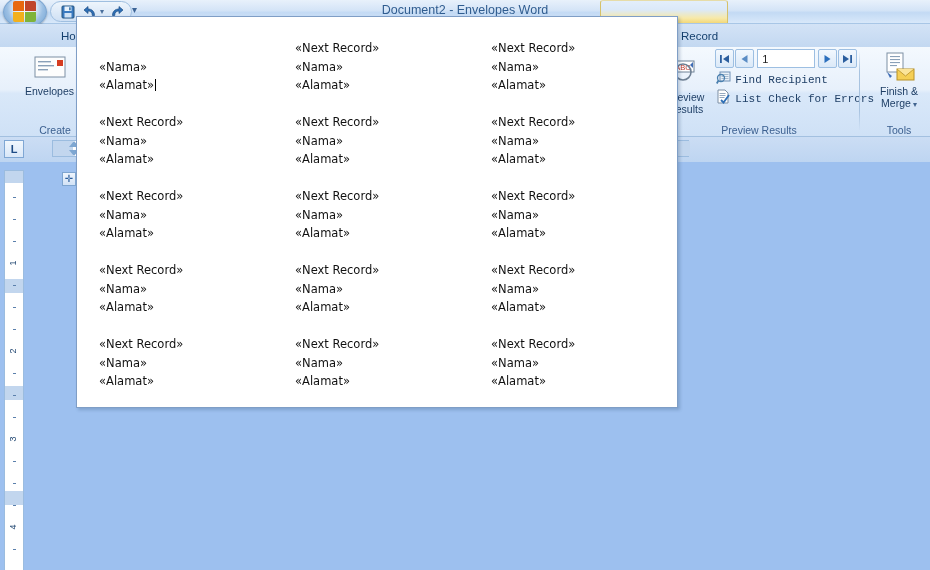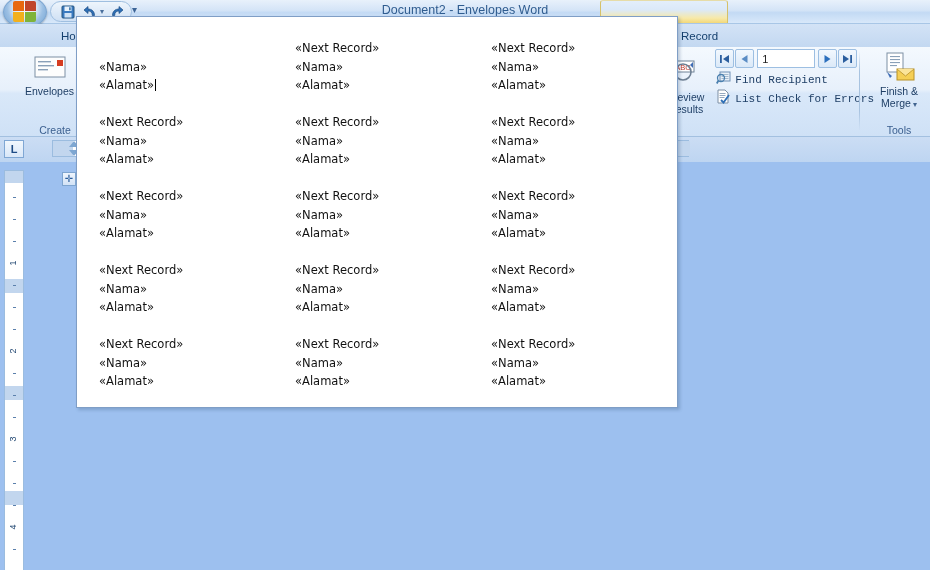--- a/index.html
+++ b/index.html
@@ -557,20 +557,21 @@
                     <rect x="3.5" y="6" width="6" height=".9"></rect>
                     <rect x="3.5" y="8" width="5" height=".9"></rect>
                   </g>
                   <path d="M5 11 l2.5 2.5 L13 6" stroke="#2f6fb5" fill="none" stroke-width="1.8"></path>
                 </svg>
             </span>
             <span class="lbl">List Check for Errors</span>
           </div>
         </div>
       </div>
+      <div class="grp-label">Preview Results</div>
       <div class="grp-divider"></div>
     </div>
 
     <div class="grp" style="left:864px; width:70px">
       <div class="grp-body" style="justify-content:center;">
         <div class="bigbtn">
           <div class="ico">
             <svg width="36" height="30" viewBox="0 0 36 30">
               <rect x="6" y="1" width="16" height="19" fill="#fff" stroke="#7d8fa4"></rect>
               <g fill="#8aa0b8">

